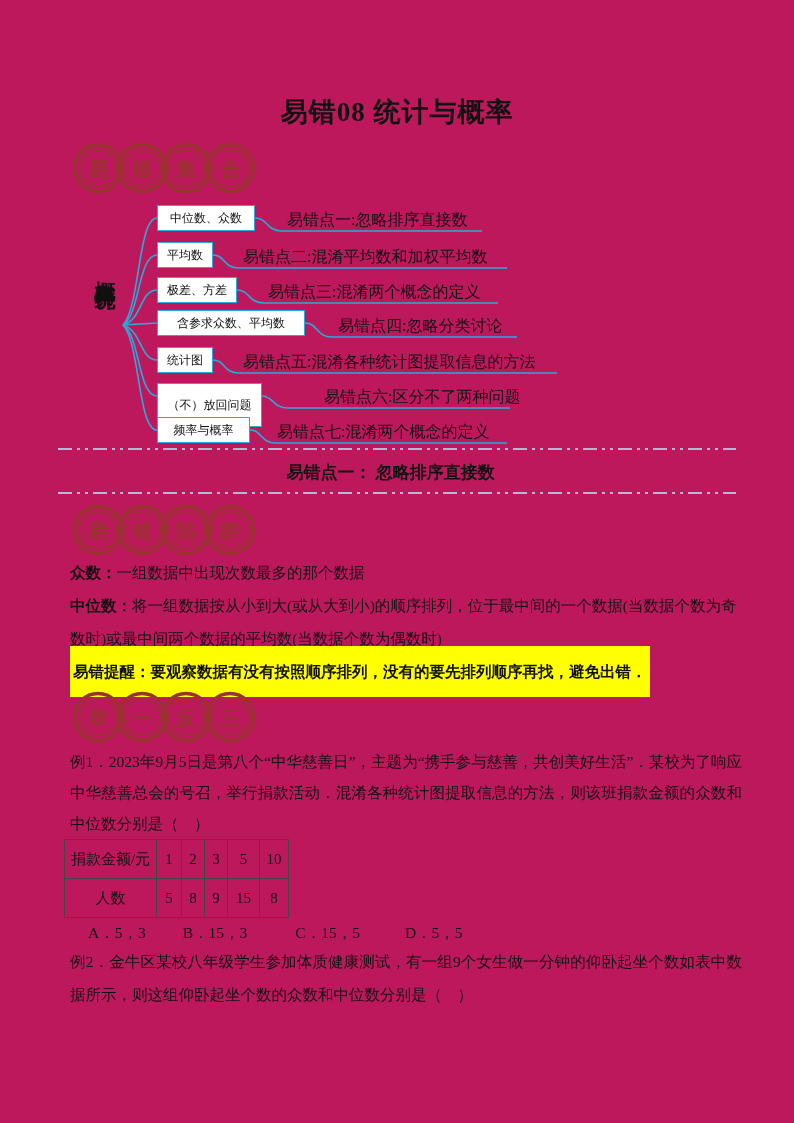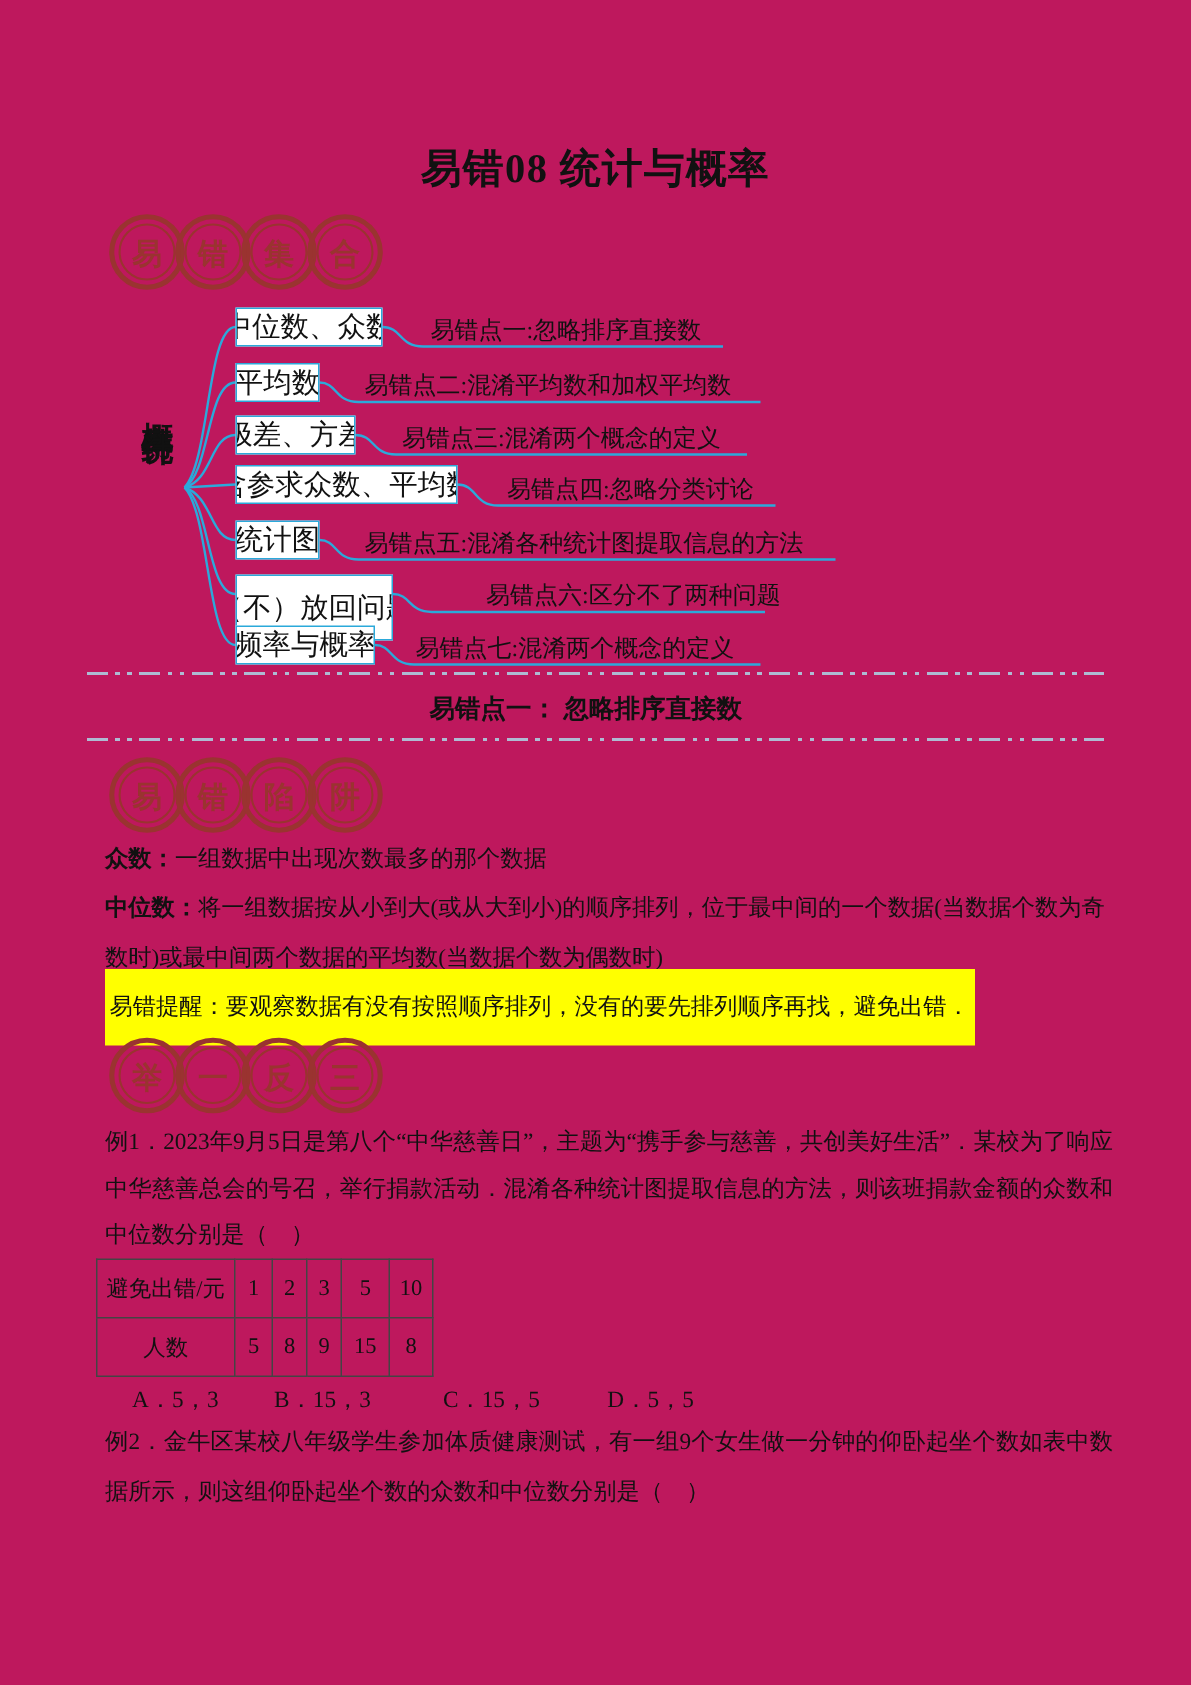--- a/index.html
+++ b/index.html
@@ -25,21 +25,21 @@
 
   
   .mindmap { position:absolute; left:0; top:0; width:794px; height:462px; }
   .mindmap svg.connectors { position:absolute; left:0; top:195px; }
   .mm-root { position:absolute; left:92px; top:264px; height:124px;
     writing-mode:vertical-rl; text-orientation:upright;
     font-family:"DejaVu Sans","Liberation Sans",sans-serif;
     font-weight:bold; font-size:21px; letter-spacing:2px; line-height:26px; }
   .mm-box { position:absolute; border:1.6px solid #2ba9da; background:#fff;
     display:flex; align-items:center; justify-content:center;
-    font-size:19px; white-space:nowrap; overflow:hidden; }
+    font-size:12px; white-space:nowrap; overflow:hidden; }
   .mm-label { position:absolute; font-size:16px; white-space:nowrap; }
   .b1 { left:157px; top:205px; width:98px;  height:26px; }
   .b2 { left:157px; top:242px; width:56px;  height:26px; }
   .b3 { left:157px; top:277px; width:80px;  height:26px; }
   .b4 { left:157px; top:310px; width:148px; height:26px; }
   .b5 { left:157px; top:347px; width:56px;  height:26px; }
   .b6 { left:157px; top:383px; width:105px; height:44px; }
   .b7 { left:157px; top:417px; width:93px;  height:26px; }
   .l1 { left:287px; top:210px; }
   .l2 { left:243px; top:247px; }
@@ -56,21 +56,21 @@
       #aebbd3 27px 30px, transparent 30px 35px); }
   #divider-1 { top:448px; }
   #divider-2 { top:492px; }
 
   h2.section-heading { position:absolute; top:461px; left:0; width:781px;
     text-align:center; font-size:17px; font-weight:bold; }
 
   .defs { position:absolute; left:70px; top:556px; width:670px;
     font-size:15.5px; line-height:33px; }
   .defs .term { font-weight:bold; }
-  .warn-mark { background:#ffff00; font-weight:normal; padding:17px 3px; }
+  .warn-mark { background:#ffff00; font-weight:bold; padding:17px 3px; }
 
   .para { position:absolute; left:70px; width:672px; font-size:15.5px; }
   #example1-text { top:746px; line-height:31px; text-align:justify; }
   #example2-text { top:945px; line-height:33px; text-align:justify; }
 
   table.donation { position:absolute; left:64px; top:839px;
     border-collapse:collapse; font-size:15px; }
   table.donation td { border:1px solid #444; text-align:center;
     height:39px; padding:0 2px; }
   td.c0 { width:92px; } td.c1 { width:25px; } td.c2 { width:23px; }
@@ -187,21 +187,21 @@
       <text x="115" y="30">反</text>
       <text x="159" y="30">三</text>
     </svg>
   </div>
 
   <p class="para" id="example1-text">例1．2023年9月5日是第八个“中华慈善日”，主题为“携手参与慈善，共创美好生活”．某校为了响应中华慈善总会的号召，举行捐款活动．混淆各种统计图提取信息的方法，则该班捐款金额的众数和中位数分别是（　）</p>
 
   <table class="donation">
     <tbody>
         <tr>
-      <td class="c0">避免出错/元</td>
+      <td class="c0">捐款金额/元</td>
       <td class="c1">1</td>
       <td class="c2">2</td>
       <td class="c3">3</td>
       <td class="c4">5</td>
       <td class="c5">10</td>
     </tr>
     <tr>
       <td class="c0">人数</td>
       <td class="c1">5</td>
       <td class="c2">8</td>

